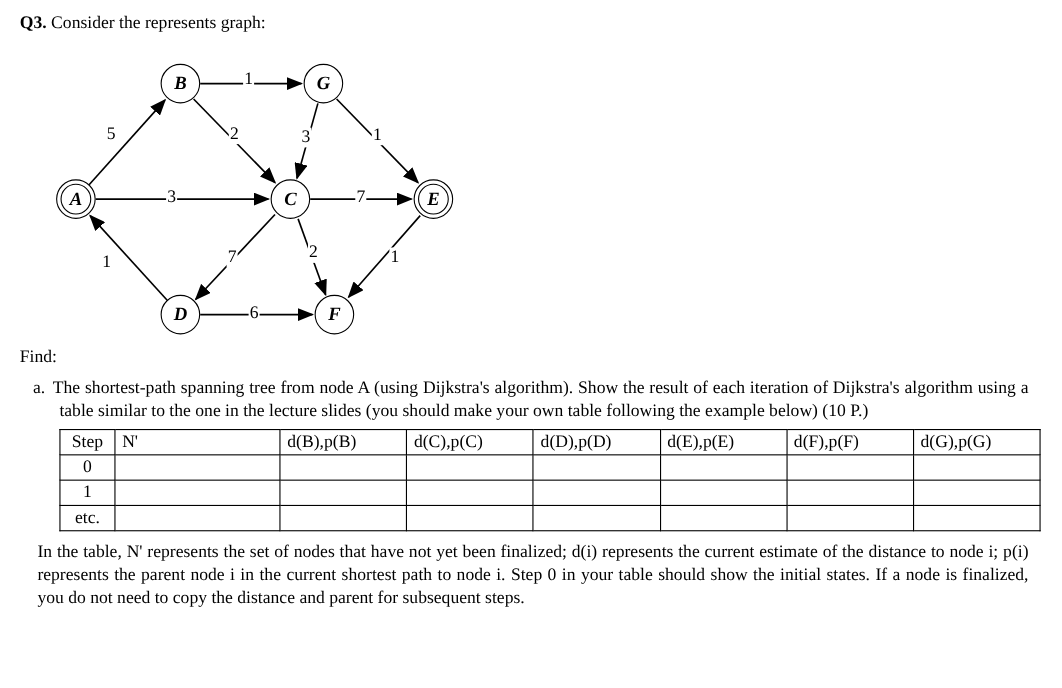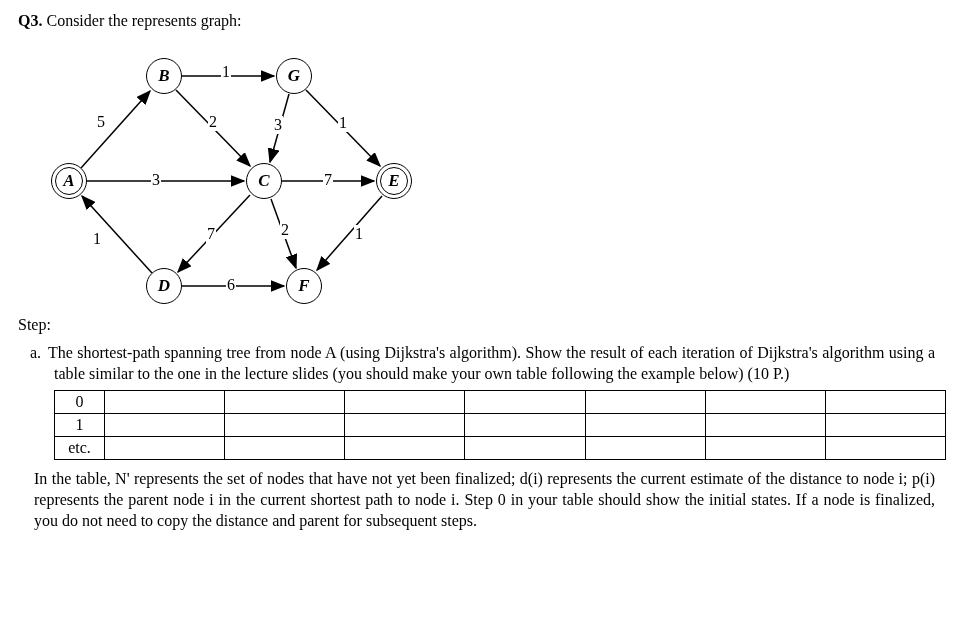--- a/index.html
+++ b/index.html
@@ -155,28 +155,38 @@
   <div class="edge-label" style="left:185px;top:25px">1</div>
   <div class="edge-label" style="left:237px;top:78px">3</div>
   <div class="edge-label" style="left:302px;top:76px">1</div>
   <div class="edge-label" style="left:287px;top:133px">7</div>
   <div class="edge-label" style="left:244px;top:183px">2</div>
   <div class="edge-label" style="left:170px;top:187px">7</div>
   <div class="edge-label" style="left:190px;top:238px">6</div>
   <div class="edge-label" style="left:318px;top:187px">1</div>
 </div>
 
-<div class="find-label">Step:</div>
+<div class="find-label">Find:</div>
 
 <div class="sub-q">
   <span class="sub-q-letter">a.</span><span>The shortest-path spanning tree from node A (using Dijkstra's algorithm). Show the result of each iteration of Dijkstra's algorithm using a table similar to the one in the lecture slides (you should make your own table following the example below) (10 P.)</span>
 </div>
 
 <table class="dijkstra">
   <tbody>
+      <tr>
+    <th class="col-step">Step</th>
+    <th class="col-n">N'</th>
+    <th class="col-d">d(B),p(B)</th>
+    <th class="col-d">d(C),p(C)</th>
+    <th class="col-d">d(D),p(D)</th>
+    <th class="col-d">d(E),p(E)</th>
+    <th class="col-d">d(F),p(F)</th>
+    <th class="col-d">d(G),p(G)</th>
+  </tr>
   <tr>
     <td class="col-step">0</td>
     <td></td>
         <td></td>
         <td></td>
         <td></td>
         <td></td>
         <td></td>
         <td></td>
   </tr>

